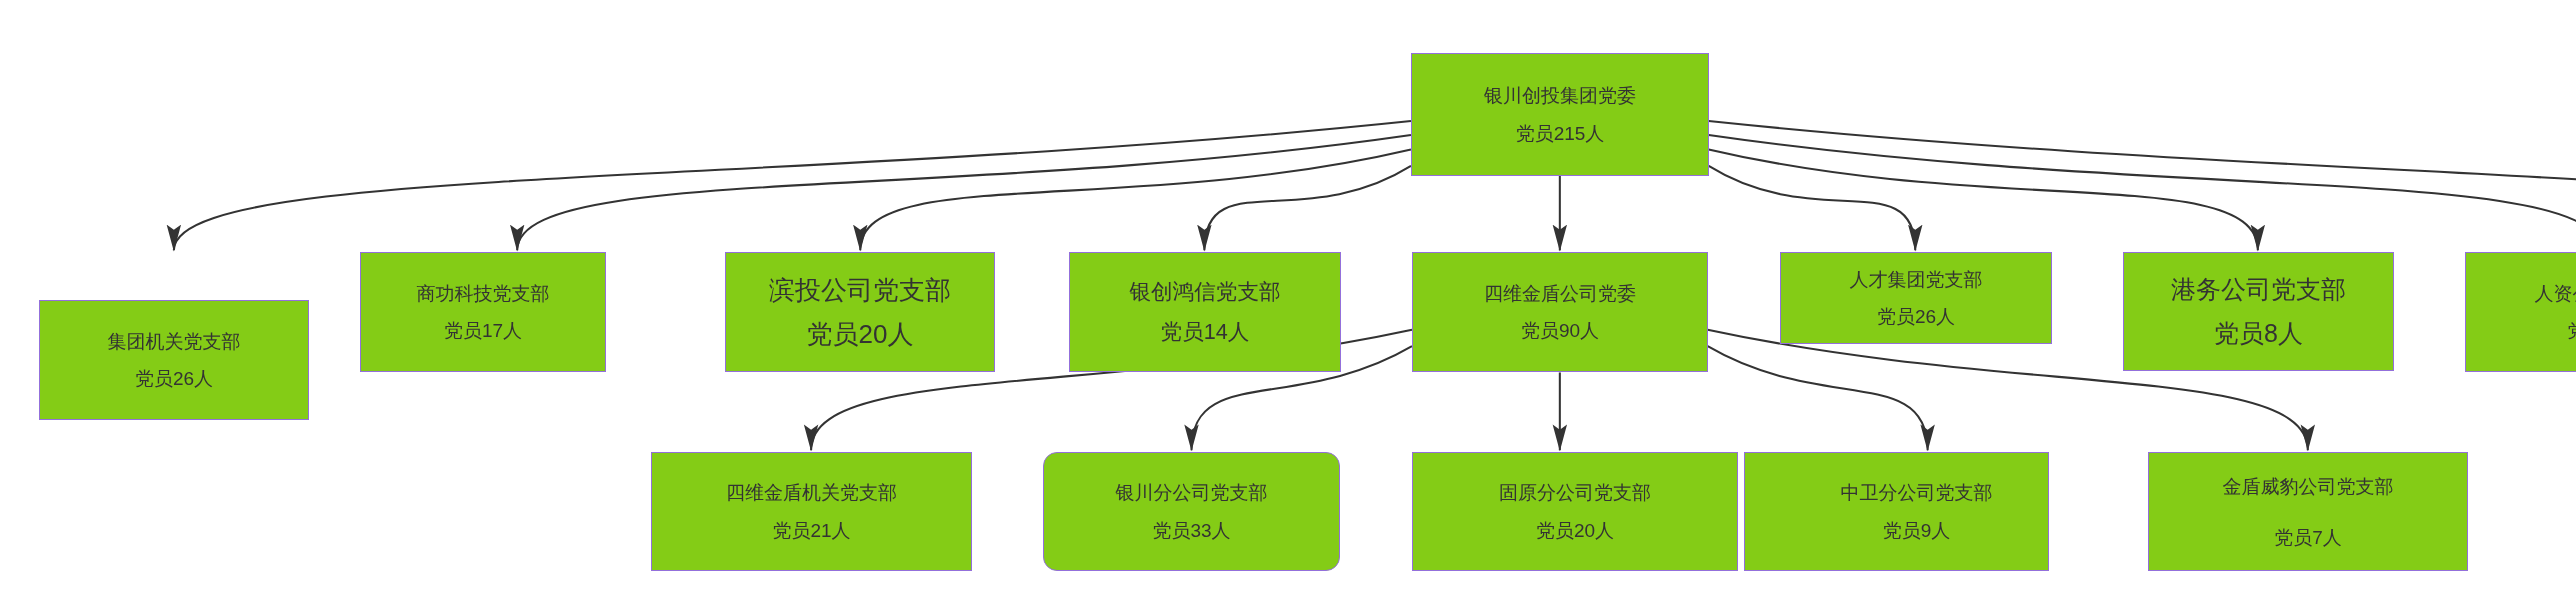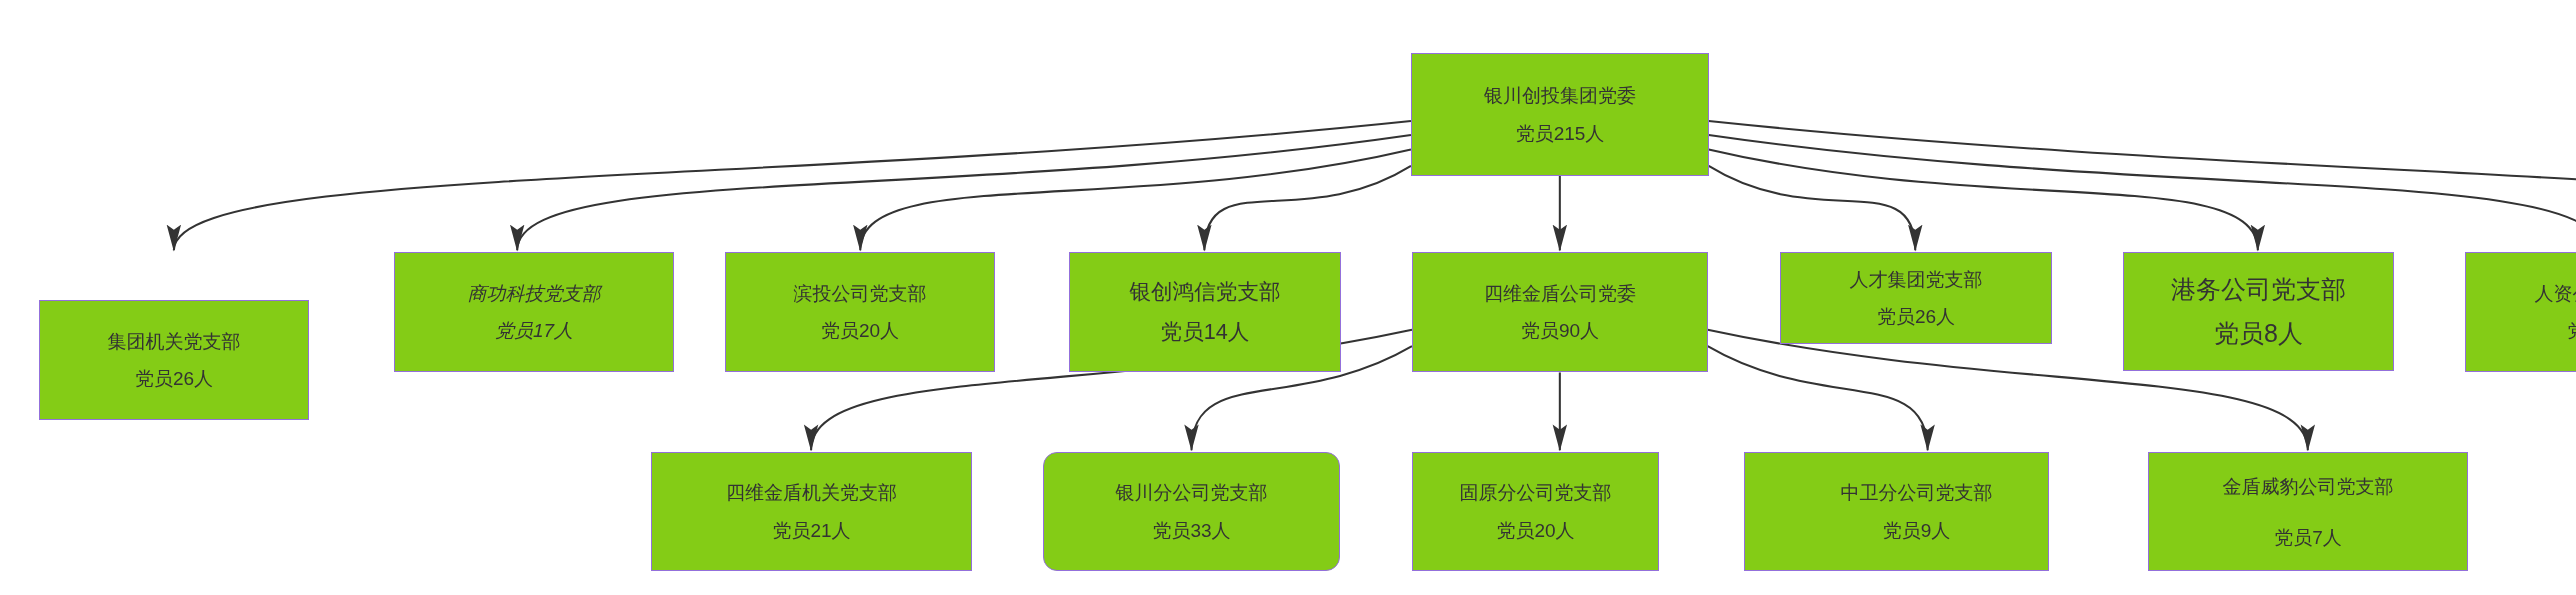--- a/index.html
+++ b/index.html
@@ -77,25 +77,25 @@
   </svg>
   <div id="nodes-layer">
       <div class="node" style="left: 1411px; top: 53px; width: 298px; height: 123px; font-size: 19px;">
         <div class="node-line">银川创投集团党委</div>
         <div class="node-line">党员215人</div>
       </div>
       <div class="node" style="left: 39px; top: 252px; width: 270px; height: 120px; font-size: 19px; margin-top: 48px;">
         <div class="node-line">集团机关党支部</div>
         <div class="node-line">党员26人</div>
       </div>
-      <div class="node" style="left: 394px; top: 252px; width: 280px; height: 120px; font-size: 19px; font-style: italic;">
+      <div class="node" style="left: 360px; top: 252px; width: 246px; height: 120px; font-size: 19px;">
         <div class="node-line">商功科技党支部</div>
         <div class="node-line">党员17人</div>
       </div>
-      <div class="node" style="left: 725px; top: 252px; width: 270px; height: 120px; font-size: 19px;">
+      <div class="node" style="left: 725px; top: 252px; width: 270px; height: 120px; font-size: 26px;">
         <div class="node-line">滨投公司党支部</div>
         <div class="node-line">党员20人</div>
       </div>
       <div class="node" style="left: 1069px; top: 252px; width: 272px; height: 120px; font-size: 21.6px;">
         <div class="node-line">银创鸿信党支部</div>
         <div class="node-line">党员14人</div>
       </div>
       <div class="node" style="left: 1412px; top: 252px; width: 296px; height: 120px; font-size: 19px;">
         <div class="node-line">四维金盾公司党委</div>
         <div class="node-line">党员90人</div>
@@ -113,21 +113,21 @@
         <div class="node-line">党员5人</div>
       </div>
       <div class="node" style="left: 651px; top: 452px; width: 321px; height: 119px; font-size: 19px;">
         <div class="node-line">四维金盾机关党支部</div>
         <div class="node-line">党员21人</div>
       </div>
       <div class="node" style="left: 1043px; top: 452px; width: 297px; height: 119px; font-size: 19px; border-radius: 14px;">
         <div class="node-line">银川分公司党支部</div>
         <div class="node-line">党员33人</div>
       </div>
-      <div class="node" style="left: 1412px; top: 452px; width: 247px; height: 119px; font-size: 19px;">
+      <div class="node" style="left: 1412px; top: 452px; width: 326px; height: 119px; font-size: 19px;">
         <div class="node-line">固原分公司党支部</div>
         <div class="node-line">党员20人</div>
       </div>
       <div class="node" style="left: 1744px; top: 452px; width: 305px; height: 119px; font-size: 19px; padding-left: 40px;">
         <div class="node-line">中卫分公司党支部</div>
         <div class="node-line">党员9人</div>
       </div>
       <div class="node" style="left: 2148px; top: 452px; width: 320px; height: 119px; font-size: 19px; gap: 32px;">
         <div class="node-line">金盾威豹公司党支部</div>
         <div class="node-line">党员7人</div>

